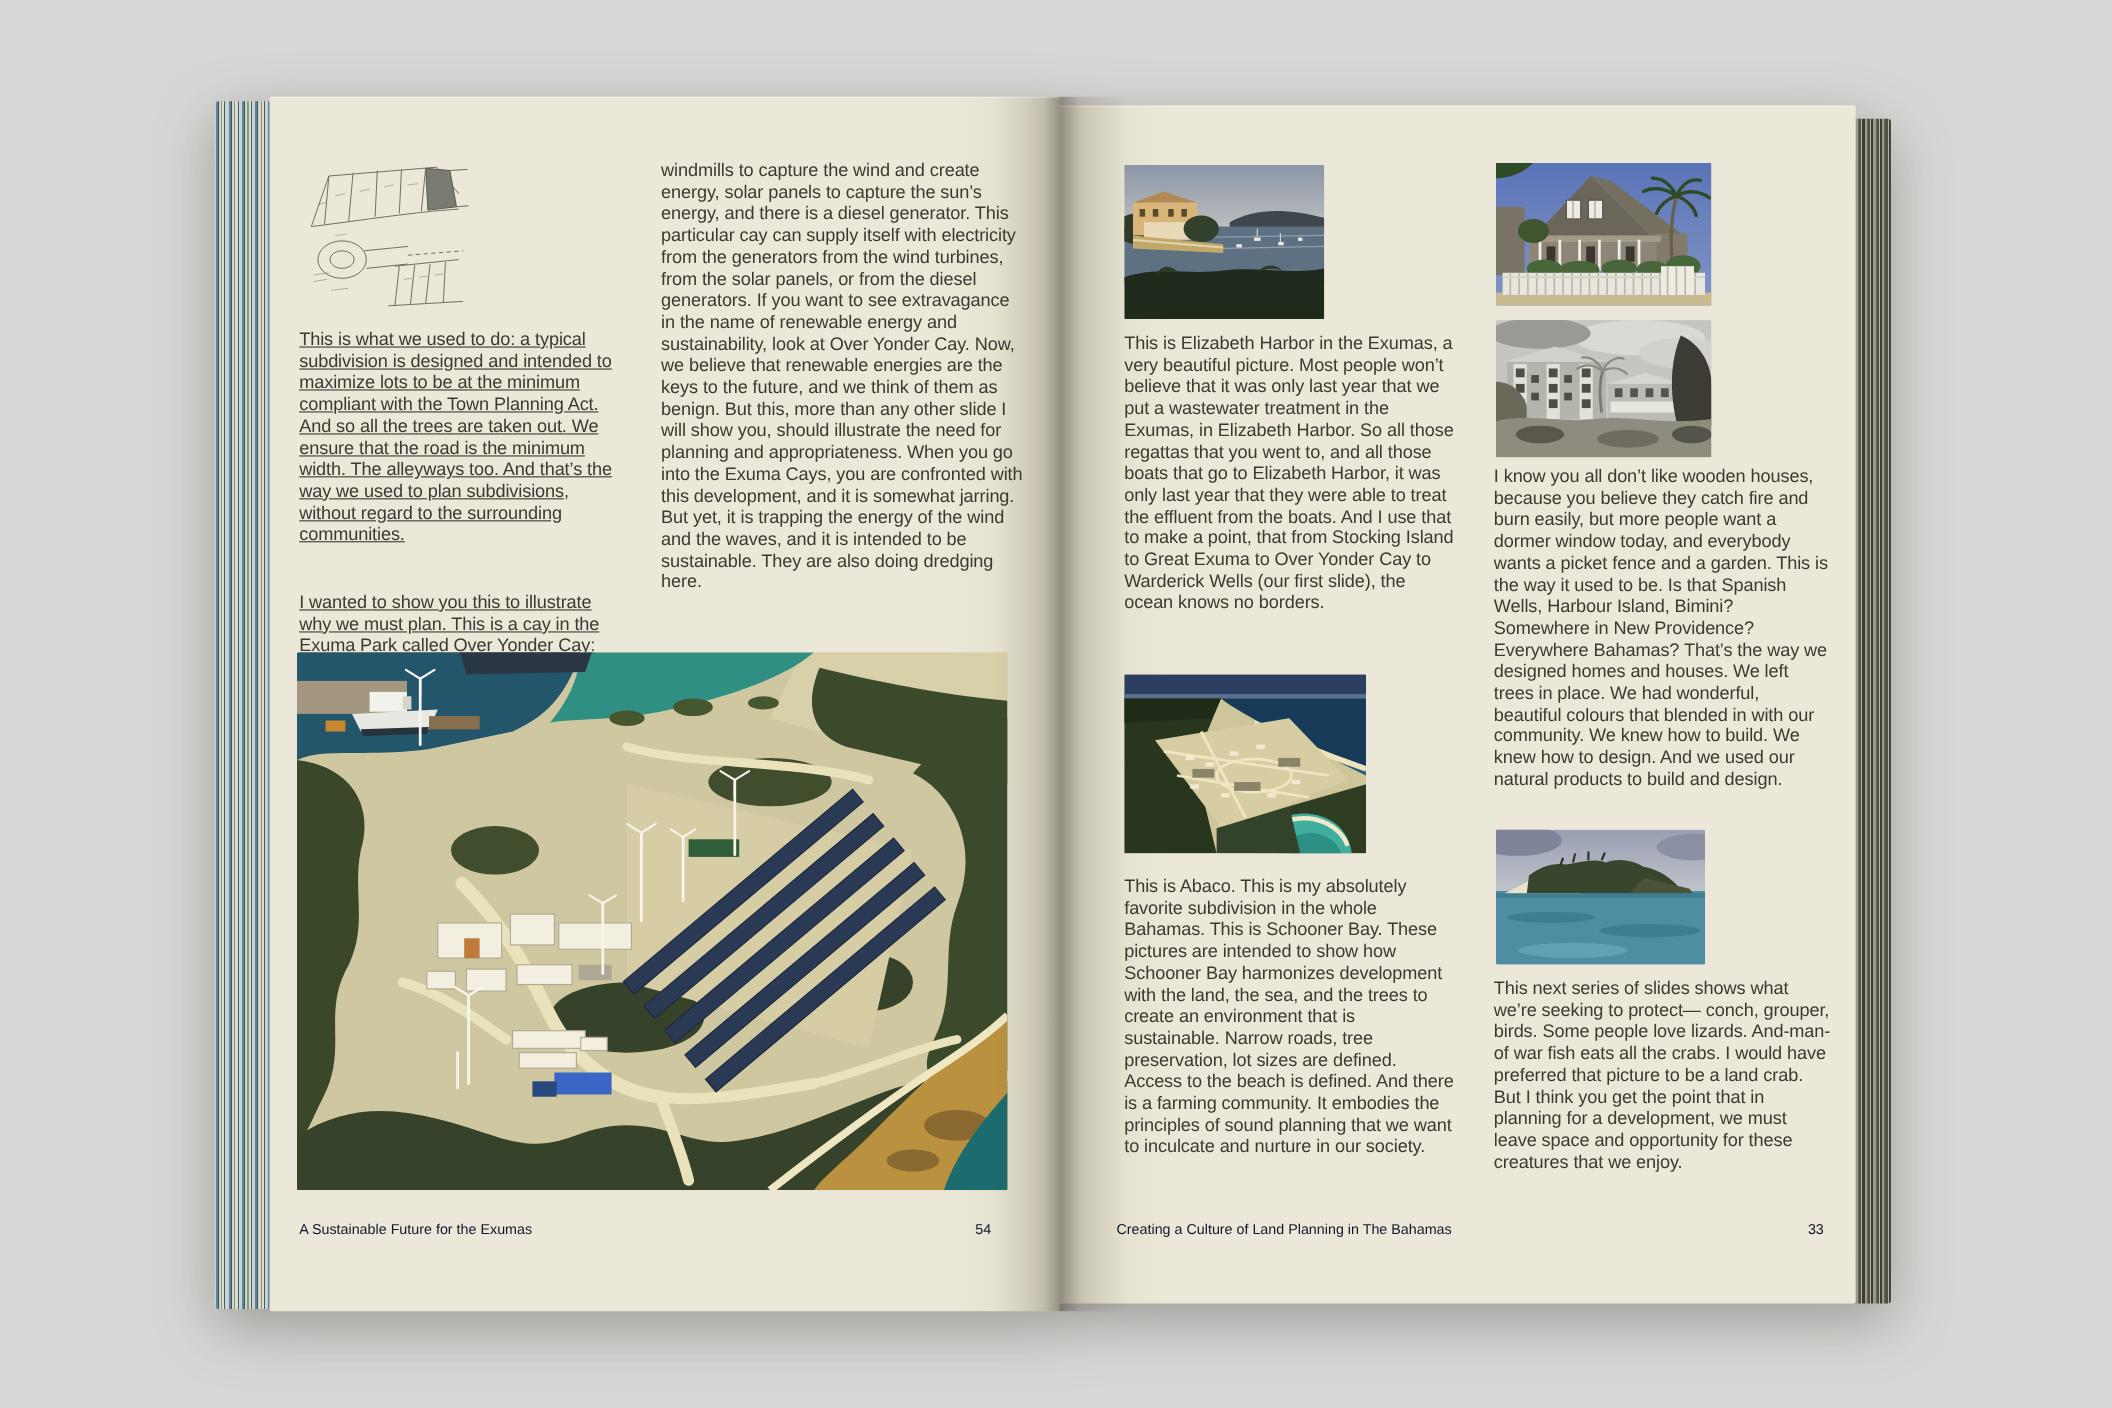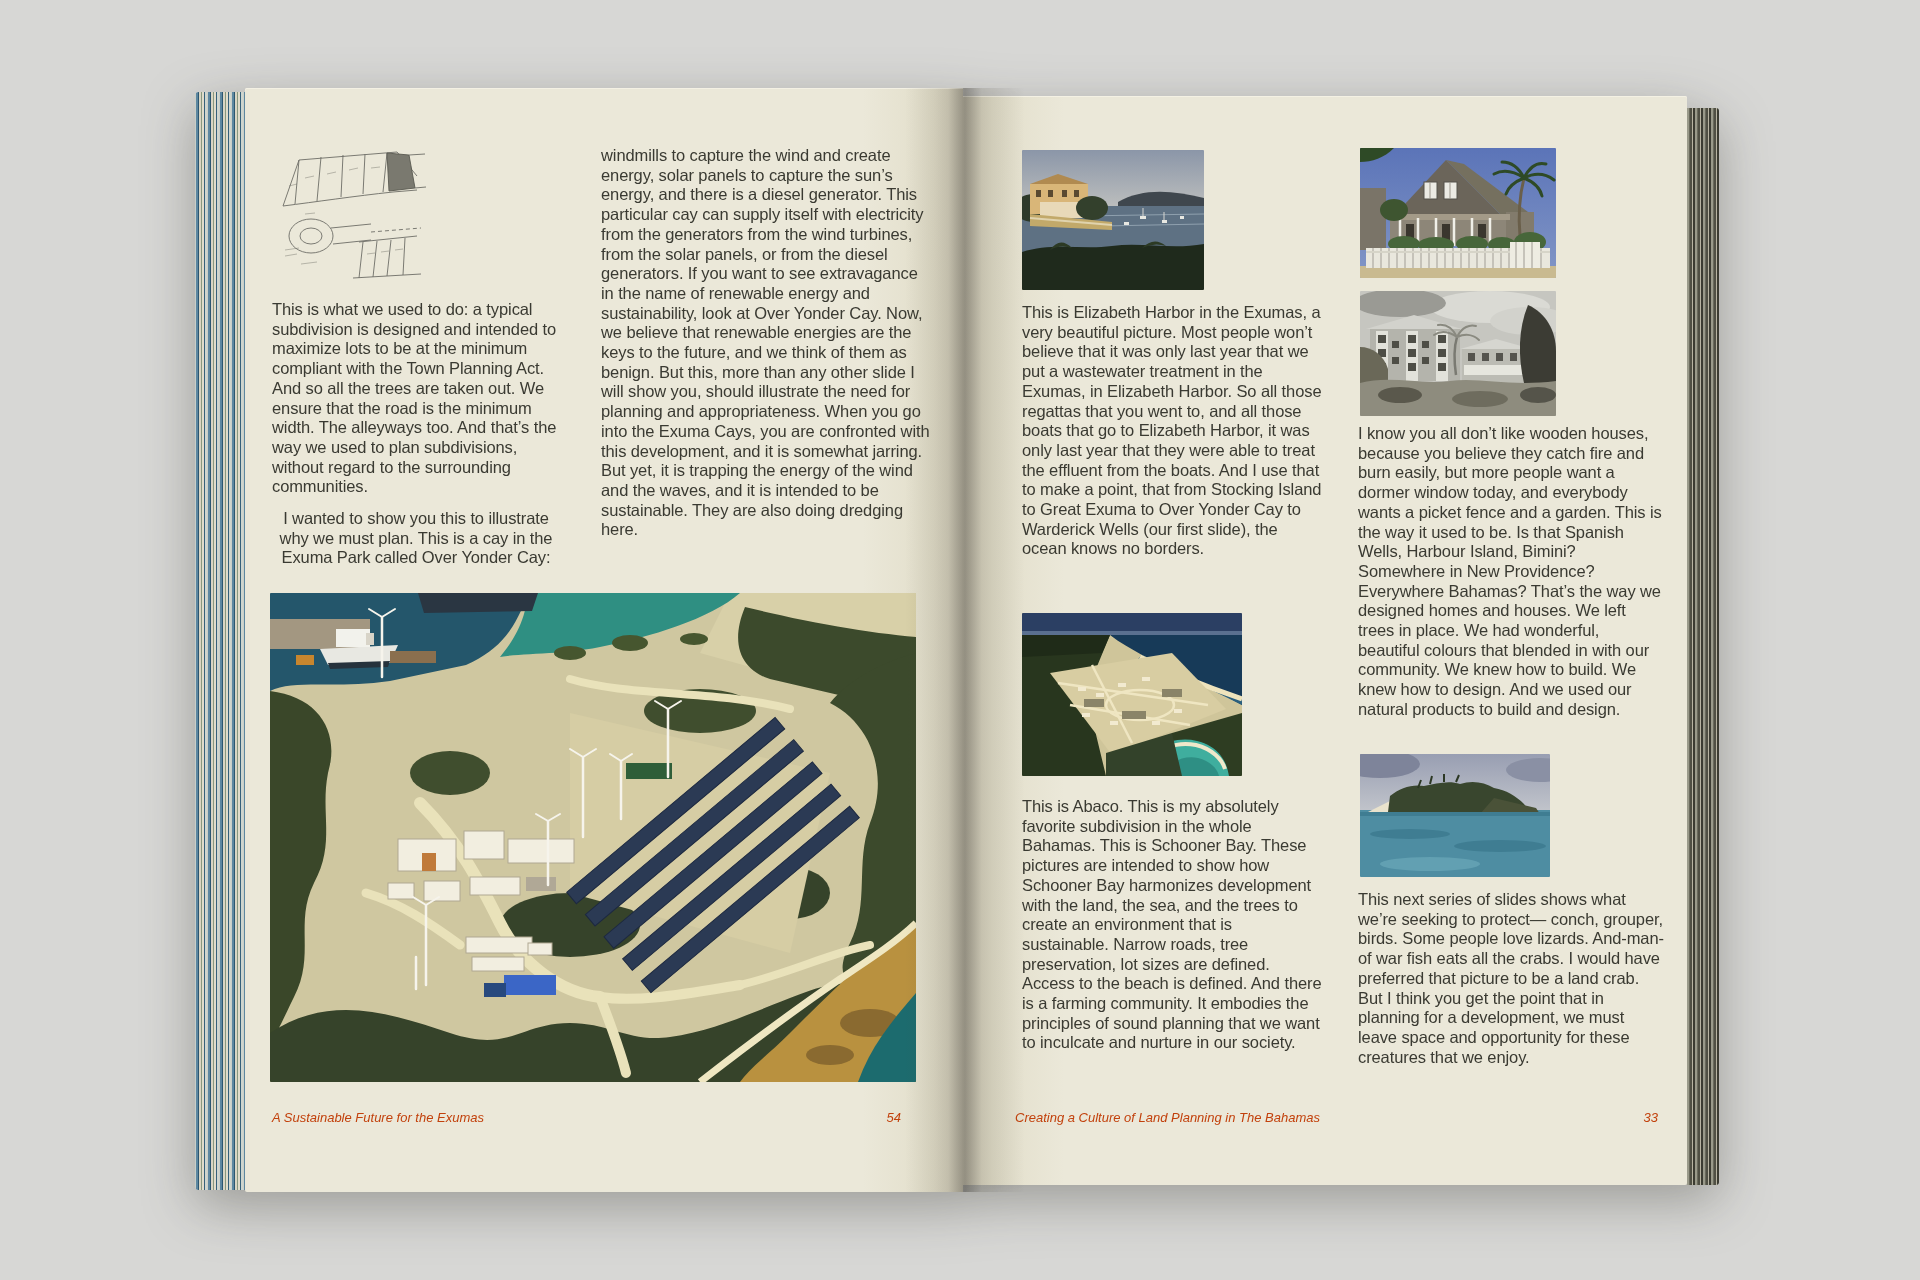--- a/index.html
+++ b/index.html
@@ -31,22 +31,22 @@
     left:768px;top:10px;width:724px;height:1089px;border-radius:0 2px 2px 0;
     background:linear-gradient(to left,#ebe8d9 0%,#ebe8d9 86%,#e2deca 96%,#d3cebc 100%);
     box-shadow:inset 0 1px 0 #f4f1e4;
   }
   .gutter{
     left:710px;top:2px;width:120px;height:1104px;pointer-events:none;
     background:linear-gradient(to right,rgba(70,65,50,0) 0%,rgba(70,65,50,.16) 36%,rgba(35,32,24,.36) 50%,rgba(70,65,50,.15) 64%,rgba(70,65,50,0) 100%);
   }
   .body-text{font-size:16.5px;line-height:19.7px;color:#3a3a32;letter-spacing:-0.1px;}
   .body-text p{margin:0;}
-  .body-text p + p{margin-top:12px;text-align:center;}
-  .footer-text{font-size:13px;color:#c2410c;letter-spacing:0;font-style:italic;}
+  .body-text p + p{margin-top:42px;}
+  .footer-text{font-size:13px;color:#0f172a;letter-spacing:0;}
   .pageno{text-align:right;}
   .photo{border-radius:1px;overflow:hidden;}
   svg{display:block;}
 </style>
 </head>
 <body>
 
 <div class="abs book">
 
   <div class="abs fore-edge-left"></div>
@@ -89,21 +89,21 @@
         <path d="M10,104 l14,-2"></path>
           <path d="M10,110 l12,-2"></path>
           <path d="M26,118 l16,-2"></path>
         <path d="M92,108 l8,-1"></path>
           <path d="M106,106 l8,-1"></path>
           <path d="M120,104 l8,-1"></path>
       </g>
     </svg>
   </div>
 
-  <div class="abs body-text" style="left:77px;top:214px;width:288px;">
+  <div class="abs body-text" style="left:77px;top:214px;width:288px;text-decoration:underline;">
     <p>This is what we used to do: a typical subdivision is designed and intended to maximize lots to be at the minimum compliant with the Town Planning Act. And so all the trees are taken out. We ensure that the road is the minimum width. The alleyways too. And that’s the way we used to plan subdivisions, without regard to the surrounding communities.</p>
     <p>I wanted to show you this to illustrate why we must plan. This is a cay in the Exuma Park called Over Yonder Cay:</p>
   </div>
 
   <div class="abs body-text" style="left:406px;top:60px;width:332px;">
     <p>windmills to capture the wind and create energy, solar panels to capture the sun’s energy, and there is a diesel generator. This particular cay can supply itself with electricity from the generators from the wind turbines, from the solar panels, or from the diesel generators. If you want to see extravagance in the name of renewable energy and sustainability, look at Over Yonder Cay. Now, we believe that renewable energies are the keys to the future, and we think of them as benign. But this, more than any other slide I will show you, should illustrate the need for planning and appropriateness. When you go into the Exuma Cays, you are confronted with this development, and it is somewhat jarring. But yet, it is trapping the energy of the wind and the waves, and it is intended to be sustainable. They are also doing dredging here.</p>
   </div>
 
   <div class="abs photo" style="left:75px;top:507px;width:646px;height:489px;" aria-label="aerial photo of Over Yonder Cay with solar panel rows and wind turbines">
     <svg width="646" height="489" viewBox="0 0 646 489">

